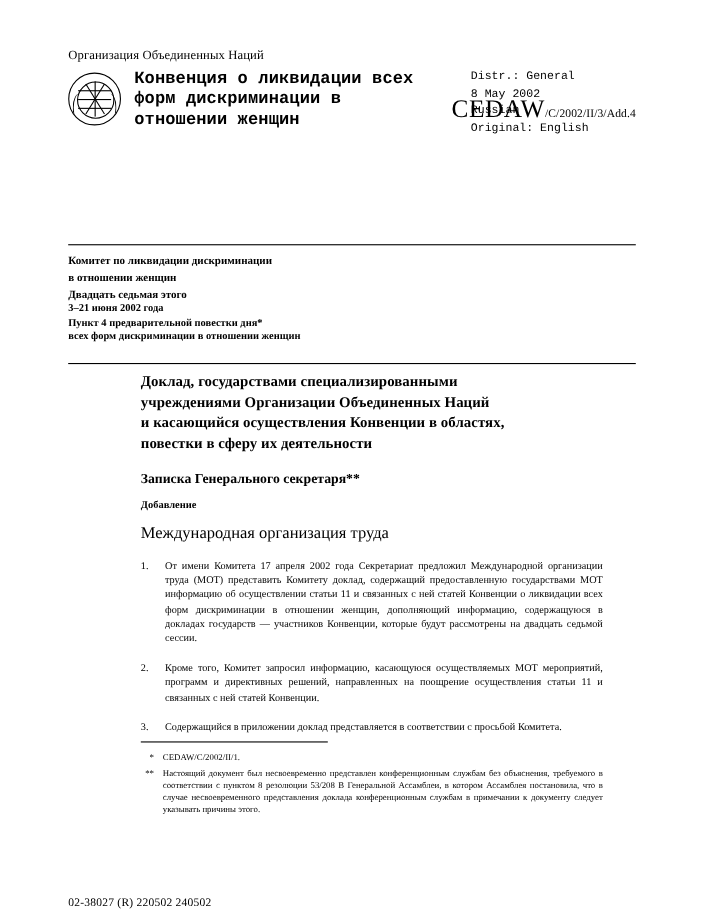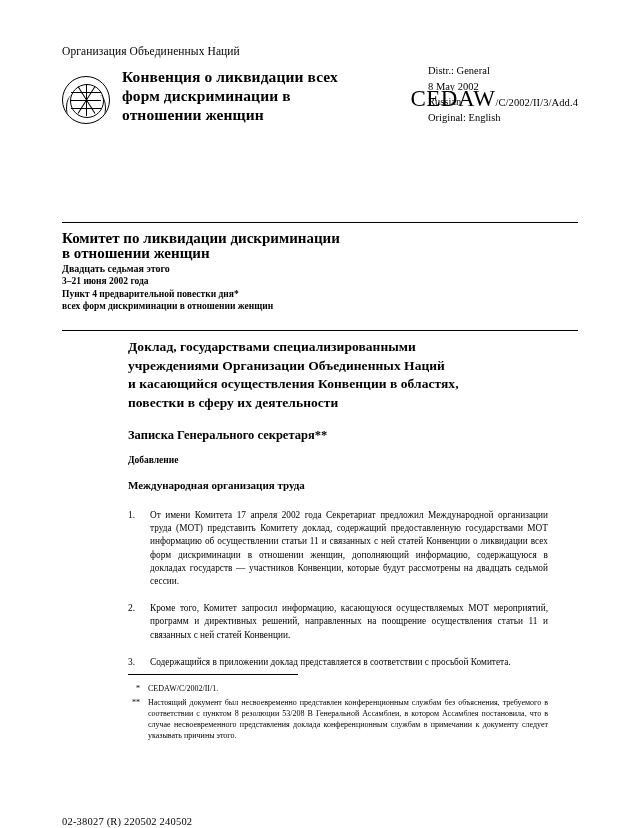--- a/index.html
+++ b/index.html
@@ -29,22 +29,23 @@
     top: 44px;
     width: 516px;
   }
   .org-line {
     font-size: 11.5px;
     letter-spacing: 0.1px;
     line-height: 14px;
   }
   .header-row {
     display: flex;
-    align-items: flex-end;
+    align-items: flex-start;
     margin-top: 2px;
+    font-family: Liberation Mono, monospace;
   }
   .un-emblem-box {
     width: 60px;
     flex: 0 0 60px;
     padding-top: 6px;
   }
   .emblem {
     width: 46px;
     height: 46px;
     border-radius: 50%;
@@ -148,21 +149,21 @@
 
   
   .committee {
     position: absolute;
     left: 62px;
     top: 231px;
     width: 400px;
     font-weight: bold;
   }
   .committee .l1 {
-    font-size: 15px;
+    font-size: 10px;
     line-height: 14.5px;
   }
   .committee .l2 {
     font-size: 10px;
     line-height: 13px;
     margin-top: 2px;
   }
   .committee .l3 {
     font-size: 9.5px;
     line-height: 12.5px;
@@ -186,22 +187,22 @@
     font-weight: bold;
     margin-top: 15px;
     line-height: 16px;
   }
   .addendum {
     font-size: 9.5px;
     font-weight: bold;
     margin-top: 12px;
   }
   .ilo-title {
-    font-size: 11px;
-    font-weight: bold;
+    font-size: 15px;
+    font-weight: normal;
     margin-top: 11px;
     line-height: 19px;
   }
 
   .para {
     margin-top: 14px;
     font-size: 9.3px;
     line-height: 13.2px;
     text-align: justify;
     position: relative;

